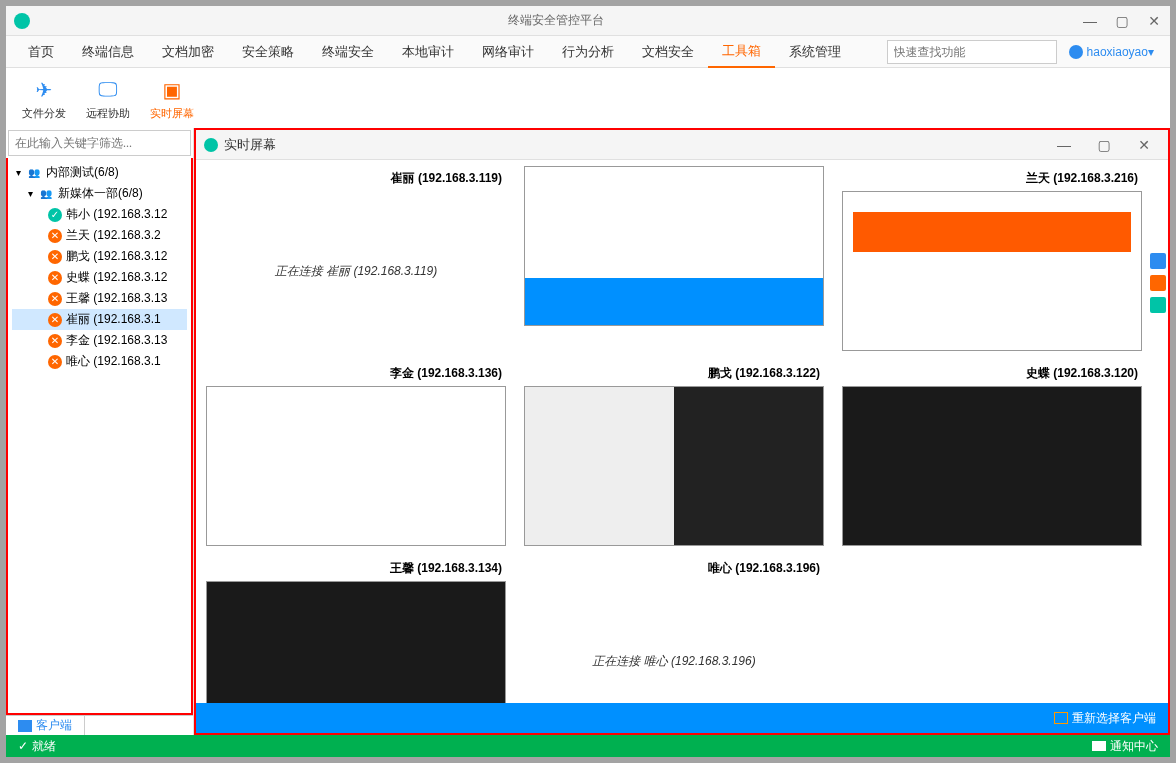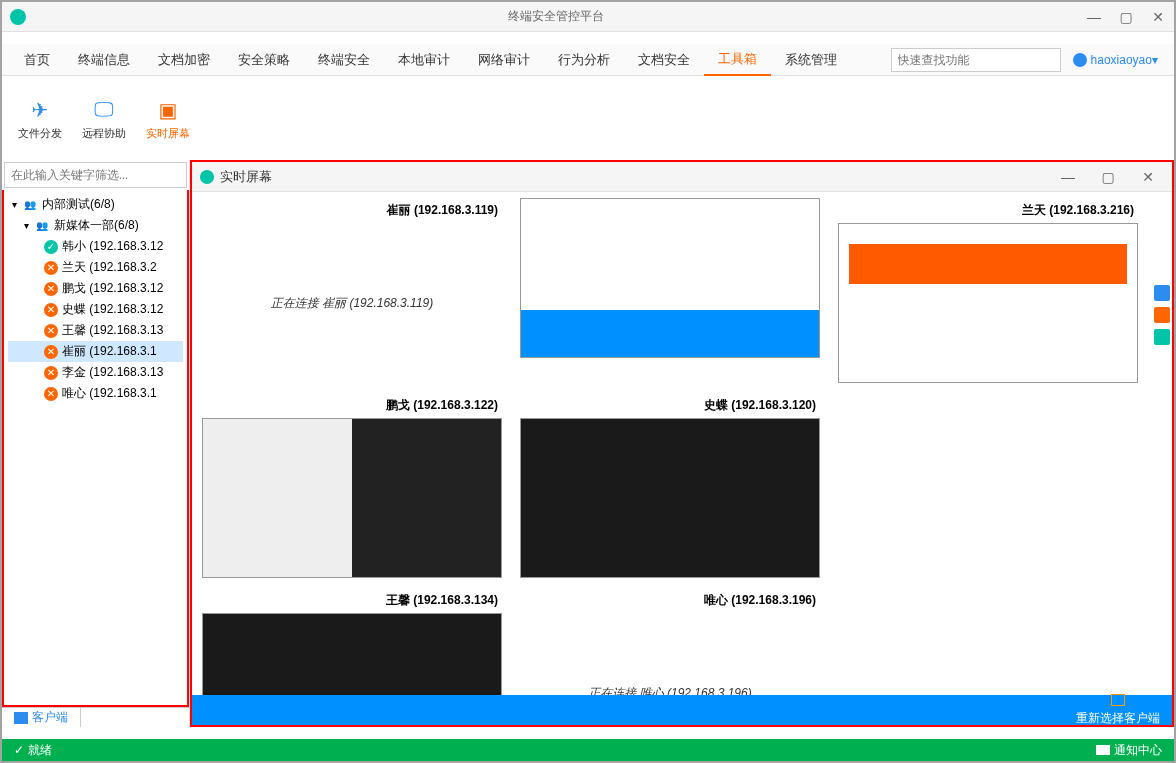--- a/index.html
+++ b/index.html
@@ -1,18 +1,18 @@
 <!DOCTYPE html>
 <html><head>
   <meta charset="utf-8">
   <style>
     * { box-sizing: border-box; margin: 0; padding: 0; font-family: "Microsoft YaHei", Arial, sans-serif; }
     body { width: 1176px; height: 763px; background: #f0f0f0; overflow: hidden; position: relative; }
     
-    .window { width: 100%; height: 100%; background: #fff; border: 2px solid #a3a3a3; display: flex; flex-direction: column; gap: 12px; }
+    .window { width: 100%; height: 100%; background: #fff; border: 6px solid #a3a3a3; display: flex; flex-direction: column; }
     
     .titlebar { height: 30px; background: #f5f5f5; display: flex; align-items: center; border-bottom: 1px solid #e0e0e0; }
     .titlebar-icon { width: 16px; height: 16px; margin: 0 8px; border-radius: 50%; background: #00c4a7; }
     .titlebar-title { flex: 1; text-align: center; font-size: 12px; color: #666; }
     .titlebar-controls { display: flex; }
     .titlebar-btn { width: 32px; height: 30px; display: flex; align-items: center; justify-content: center; cursor: pointer; font-size: 14px; color: #666; }
     
     .menubar { height: 32px; display: flex; align-items: center; padding: 0 8px; border-bottom: 1px solid #e0e0e0; background: #fafafa; }
     .menu-item { padding: 6px 14px; font-size: 13px; color: #333; cursor: pointer; }
     .menu-item.active { color: #ff6600; border-bottom: 2px solid #ff6600; }
@@ -61,21 +61,21 @@
     .screen-thumb { width: 300px; height: 160px; background: #eee; border: 1px solid #999; display: flex; align-items: center; justify-content: center; font-size: 11px; color: #666; position: relative; overflow: hidden; }
     .screen-connecting { width: 300px; height: 160px; display: flex; align-items: center; justify-content: center; font-size: 12px; font-style: italic; color: #333; }
     
     .thumb-content { width: 100%; height: 100%; background: linear-gradient(#fff 0%, #fff 70%, #0090ff 70%, #0090ff 100%); position: relative; }
     .thumb-content.dark { background: #1a1a1a; }
     .thumb-content.mixed { background: linear-gradient(90deg, #eee 0%, #eee 50%, #222 50%, #222 100%); }
     .thumb-content.orange { background: #fff; position: relative; }
     .thumb-content.orange::after { content:""; position:absolute; top:20px; left:10px; right:10px; height:40px; background:#ff5a00; }
     
     .bottom-bar { height: 30px; background: #0090ff; display: flex; align-items: center; justify-content: flex-end; padding: 0 12px; }
-    .reselect-btn { display: flex; align-items: center; gap: 4px; font-size: 12px; color: #fff; cursor: pointer; flex-direction: column; }
+    .reselect-btn { display: flex; align-items: center; gap: 4px; font-size: 12px; color: #fff; cursor: pointer; }
     .reselect-icon { width: 14px; height: 12px; border: 1px solid #ff9900; }
     
     .statusbar { height: 22px; background: #00b050; display: flex; align-items: center; padding: 0 12px; color: #fff; font-size: 12px; justify-content: space-between; }
     .status-left { display: flex; align-items: center; gap: 4px; }
     .status-right { display: flex; align-items: center; gap: 4px; }
     .check-icon { color: #fff; }
     .mail-icon { width: 14px; height: 10px; background: #fff; display:inline-block; }
 
     .right-strip { position: absolute; right: 2px; top: 125px; width: 18px; display: flex; flex-direction: column; gap: 6px; }
     .strip-icon { width: 16px; height: 16px; border-radius: 2px; }
@@ -211,20 +211,26 @@
           </div>
           <div class="screen-item">
             <div class="screen-title">兰天 (192.168.3.216)</div>
             <div class="screen-thumb">
                 <div class="thumb-content orange"></div>
               </div>
           </div>
         </div>
         <div class="screens-row">
           <div class="screen-item">
+            <div class="screen-title">李金 (192.168.3.136)</div>
+            <div class="screen-thumb">
+                <div class="thumb-content" style="background:#fff"></div>
+              </div>
+          </div>
+          <div class="screen-item">
             <div class="screen-title">鹏戈 (192.168.3.122)</div>
             <div class="screen-thumb">
                 <div class="thumb-content mixed"></div>
               </div>
           </div>
           <div class="screen-item">
             <div class="screen-title">史蝶 (192.168.3.120)</div>
             <div class="screen-thumb">
                 <div class="thumb-content dark"></div>
               </div>

